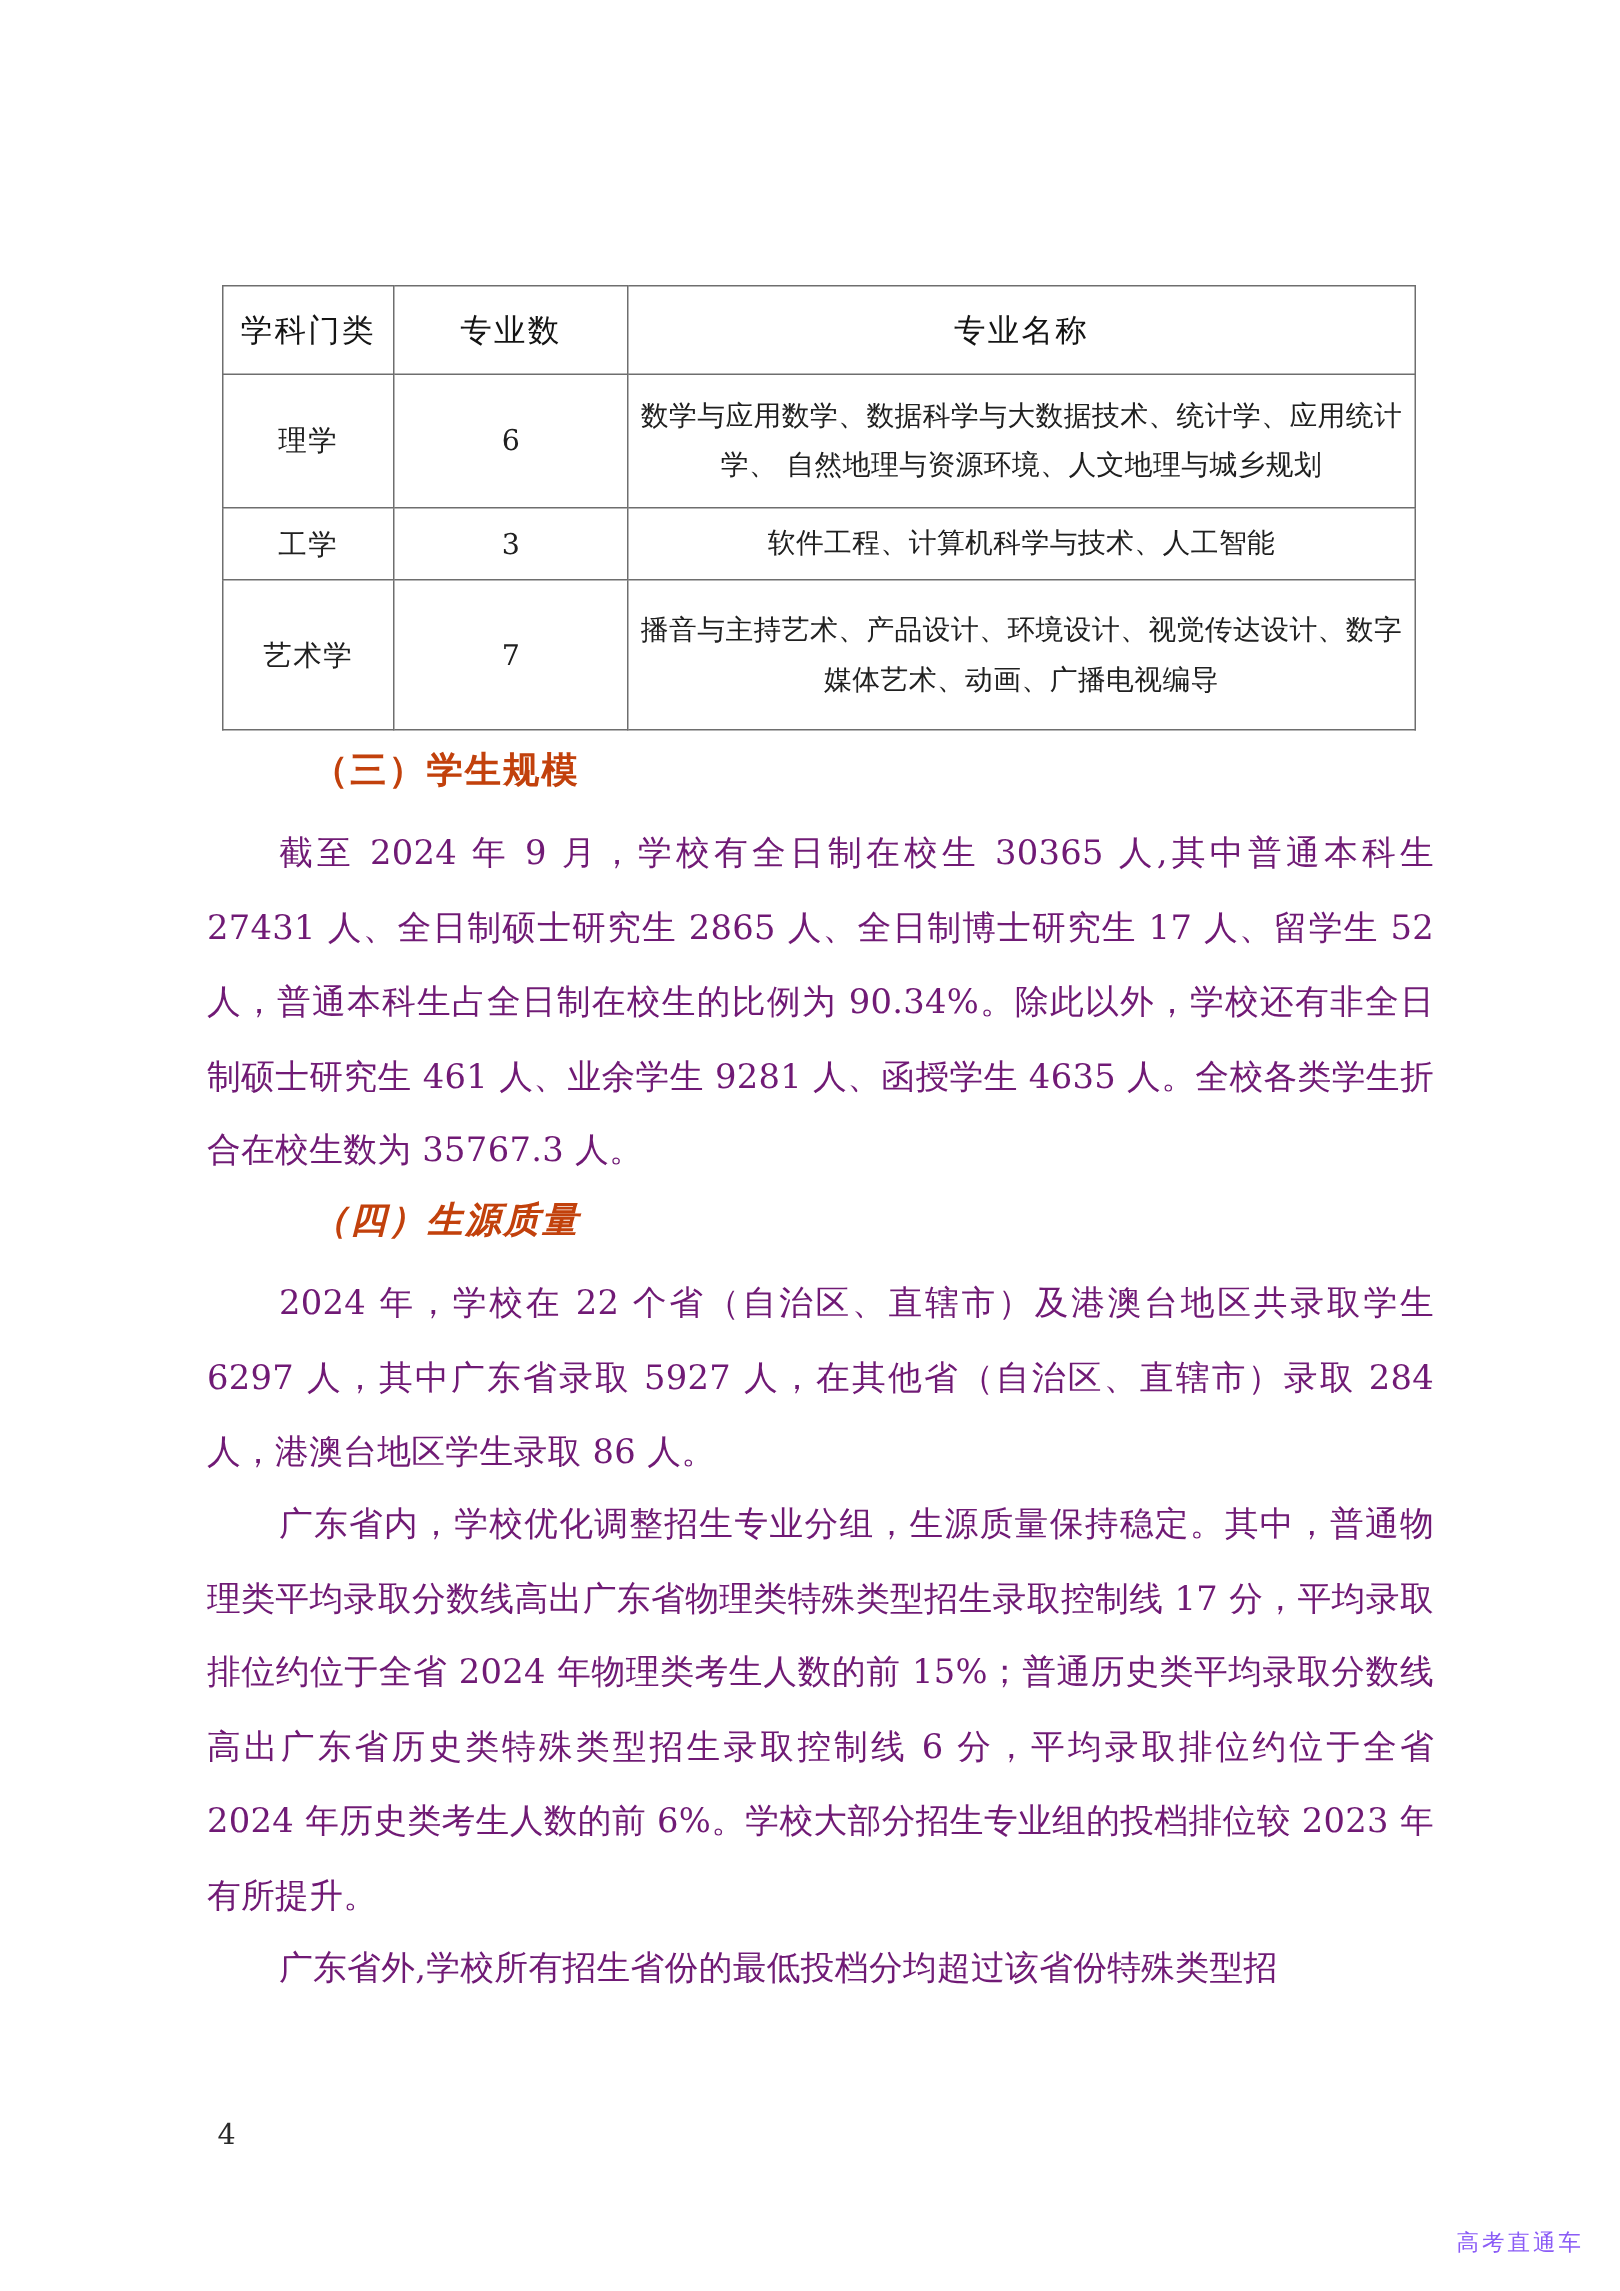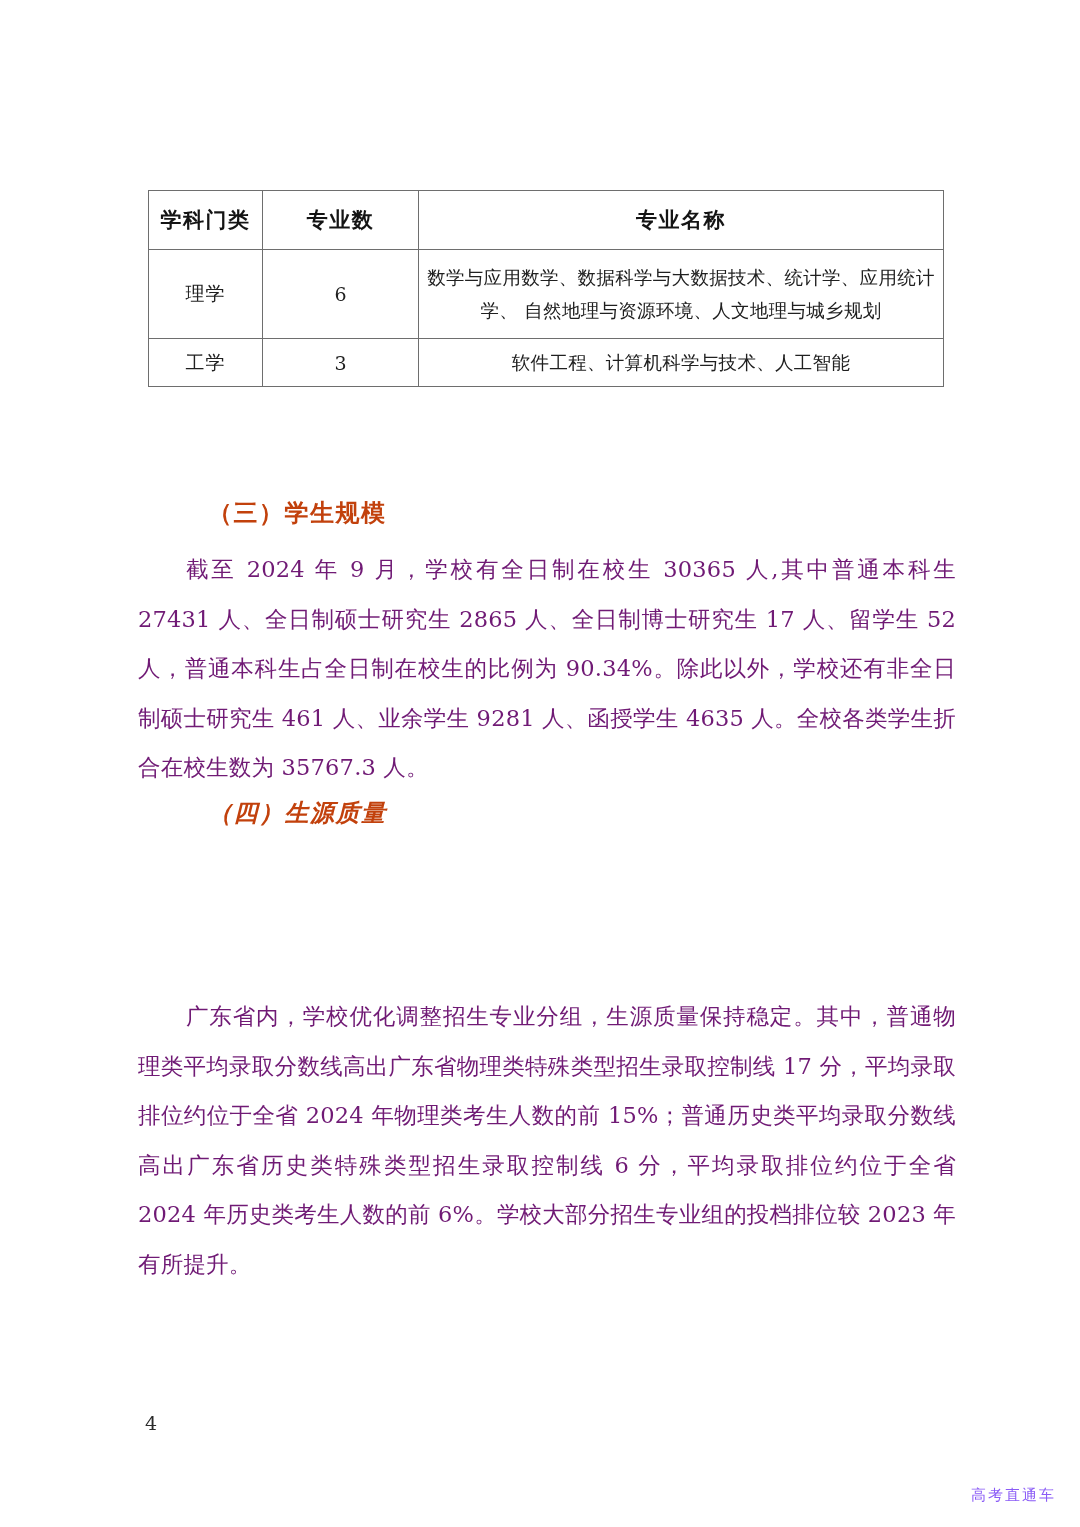--- a/index.html
+++ b/index.html
@@ -38,21 +38,21 @@
     padding: 0;
     vertical-align: middle;
   }
   .col-cat   { width: 114px; }
   .col-count { width: 156px; }
   .col-names { width: 525px; }
 
   .th-cell {
     text-align: center;
     font-family: "DejaVu Serif", "Liberation Serif", serif;
-    font-weight: bold;
+    font-weight: normal;
     font-size: 21px;
     letter-spacing: 1.5px;
     height: 58px;
     color: #141414;
   }
   .td-center {
     text-align: center;
     font-size: 19px;
     color: #202020;
     letter-spacing: 1px;
@@ -150,30 +150,37 @@
       <tr class="row-h-1">
         <td class="td-center">理学</td>
         <td class="td-num">6</td>
         <td class="td-names">数学与应用数学、数据科学与大数据技术、统计学、应用统计学、 自然地理与资源环境、人文地理与城乡规划</td>
       </tr>
       <tr class="row-h-2">
         <td class="td-center">工学</td>
         <td class="td-num">3</td>
         <td class="td-names">软件工程、计算机科学与技术、人工智能</td>
       </tr>
+      <tr class="row-h-3">
+        <td class="td-center">艺术学</td>
+        <td class="td-num">7</td>
+        <td class="td-names">播音与主持艺术、产品设计、环境设计、视觉传达设计、数字媒体艺术、动画、广播电视编导</td>
+      </tr>
     </tbody>
   </table>
 
   <div class="sec-heading" id="heading-3">（三）学生规模</div>
 
   <div class="para" id="para-students">截至 2024 年 9 月，学校有全日制在校生 30365 人,其中普通本科生 27431 人、全日制硕士研究生 2865 人、全日制博士研究生 17 人、留学生 52 人，普通本科生占全日制在校生的比例为 90.34%。除此以外，学校还有非全日制硕士研究生 461 人、业余学生 9281 人、函授学生 4635 人。全校各类学生折合在校生数为 35767.3 人。</div>
 
   <div class="sec-heading" id="heading-4">（四）生源质量</div>
 
+  <div class="para" id="para-source-1">2024 年，学校在 22 个省（自治区、直辖市）及港澳台地区共录取学生 6297 人，其中广东省录取 5927 人，在其他省（自治区、直辖市）录取 284 人，港澳台地区学生录取 86 人。</div>
 
   <div class="para" id="para-source-2">广东省内，学校优化调整招生专业分组，生源质量保持稳定。其中，普通物理类平均录取分数线高出广东省物理类特殊类型招生录取控制线 17 分，平均录取排位约位于全省 2024 年物理类考生人数的前 15%；普通历史类平均录取分数线高出广东省历史类特殊类型招生录取控制线 6 分，平均录取排位约位于全省 2024 年历史类考生人数的前 6%。学校大部分招生专业组的投档排位较 2023 年有所提升。</div>
 
+  <div class="para" id="para-source-3">广东省外,学校所有招生省份的最低投档分均超过该省份特殊类型招</div>
 
   <div class="page-number">4</div>
 
   <div class="watermark">高考直通车</div>
 
 </div>
 
 </body></html>

